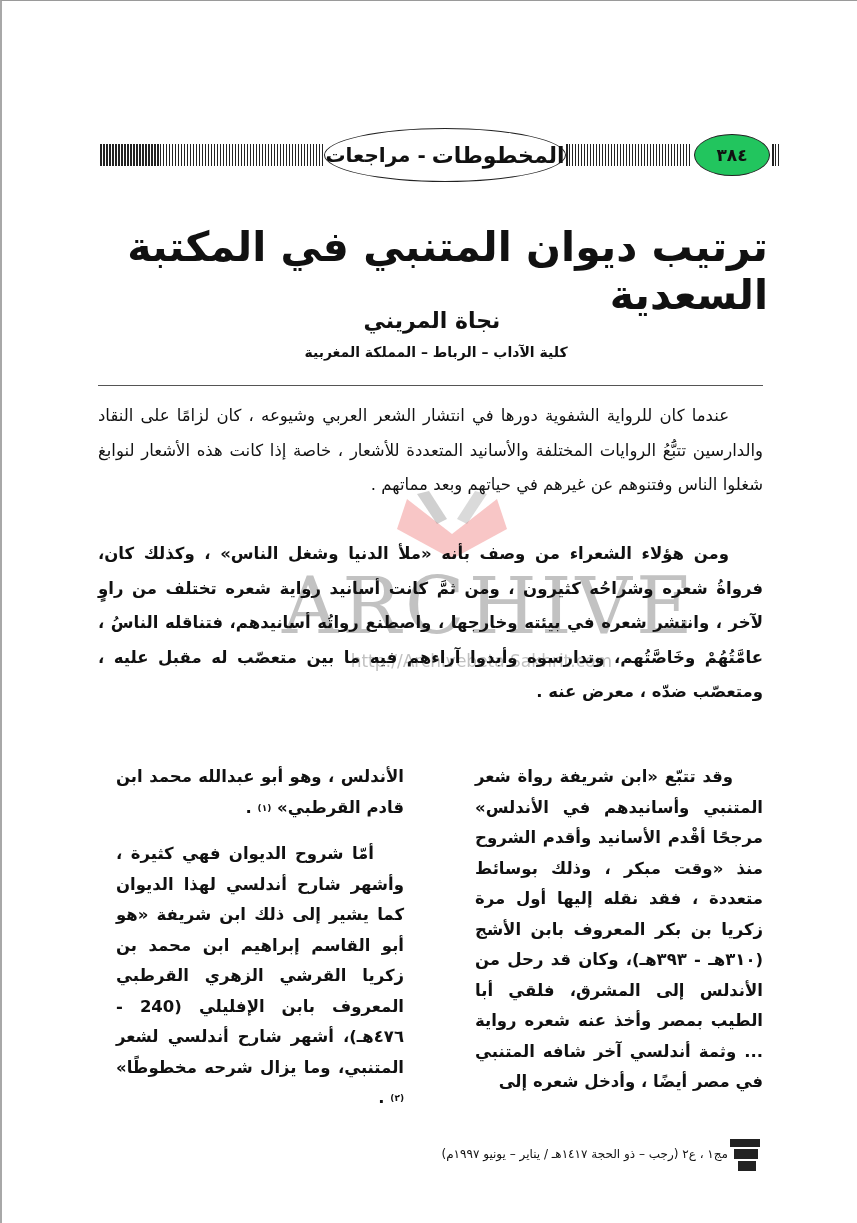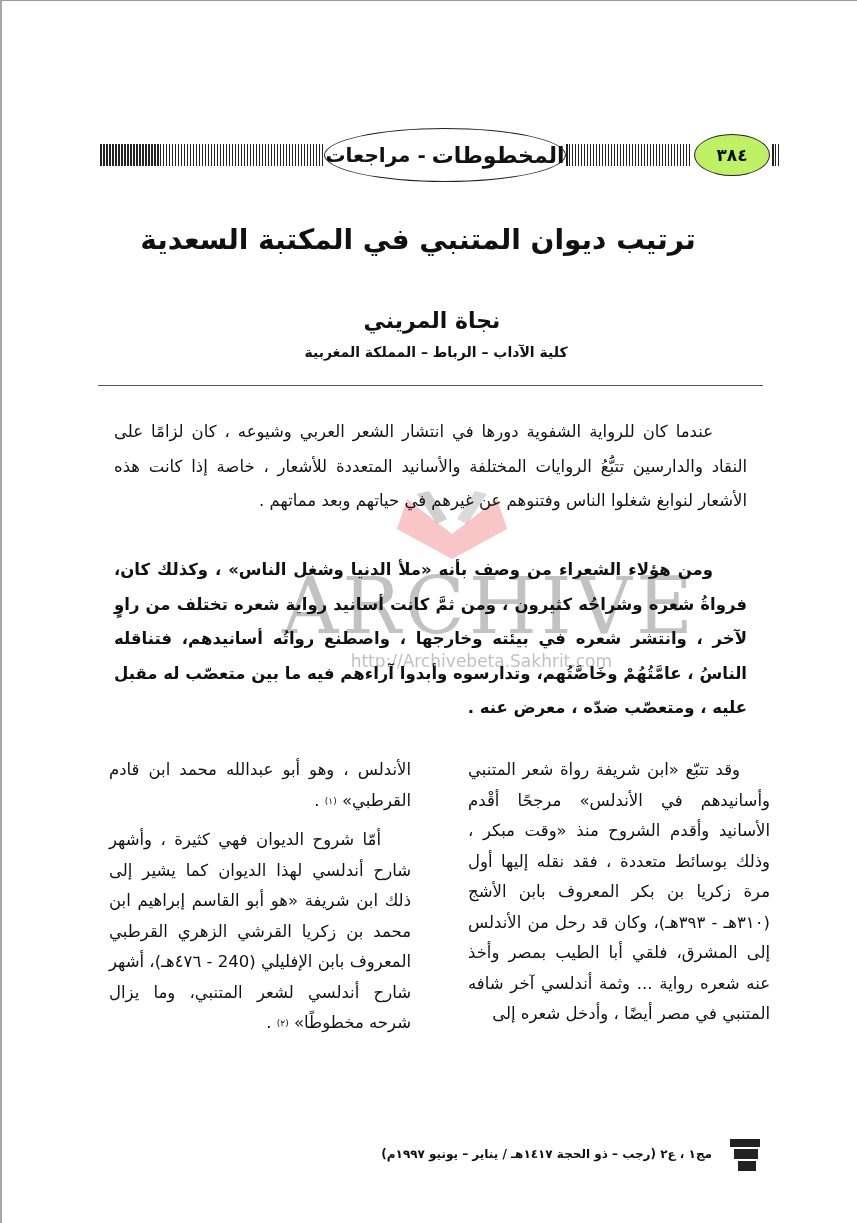--- a/index.html
+++ b/index.html
@@ -15,49 +15,49 @@
     background: repeating-linear-gradient(90deg, #222 0 1.5px, #fff 1.5px 3px); }
   .bars.left { left: 2px; width: 224px; }
   .bars.right { left: 468px; width: 124px; }
   .bars.tail { left: 674px; width: 8px; }
   .oval { position: absolute; left: 226px; top: 2px; width: 242px; height: 54px;
     border: 1.5px solid #222; border-radius: 50%; background: #fff; box-sizing: border-box;
     display: flex; align-items: center; justify-content: center; direction: rtl; gap: 6px; }
   .oval .sec { font-weight: bold; font-size: 22px; font-family: "DejaVu Sans", sans-serif; }
   .oval .sub { font-size: 20px; font-weight: bold; }
   .page-oval { position: absolute; left: 596px; top: 8px; width: 76px; height: 42px;
-    border: 1.5px solid #222; border-radius: 50%; box-sizing: border-box; background:#bef264;
+    border: 1.5px solid #222; border-radius: 50%; box-sizing: border-box; background:#22c55e;
     display: flex; align-items: center; justify-content: center; font-weight: bold; font-size: 17px; }
-  .title { position: absolute; left: 76px; top: 222px; width: 680px; text-align: center;
-    direction: rtl; font-size: 28px; font-weight: bold; letter-spacing: 0.5px; }
+  .title { position: absolute; left: 86px; top: 222px; width: 680px; 
+    direction: rtl; font-size: 41px; font-weight: bold; letter-spacing: 0.5px; }
   .author { position: absolute; left: 90px; top: 307px; width: 680px; text-align: center;
     direction: rtl; font-size: 22px; font-weight: bold; }
   .affil { position: absolute; left: 94px; top: 343px; width: 680px; text-align: center;
     direction: rtl; font-size: 14px; font-weight: bold; }
   .rule { position: absolute; left: 96px; top: 384px; width: 665px; height: 0; border-top: 1.5px solid #555; }
   .body { position: absolute; left: 96px; width: 665px; direction: rtl;
     font-family: "DejaVu Sans", sans-serif; font-size: 16.5px; line-height: 34.5px; text-align: justify; }
   .p1 { top: 398px; }
   .p2 { top: 536px; font-weight: bold; }
-  .body p { margin: 16px; text-indent: 34px; }
+  .body p { margin: 0; text-indent: 34px; }
   .col { position: absolute; top: 745px; width: 320px; direction: rtl;
     font-size: 16.5px; line-height: 30.5px; text-align: justify; }
   .col.right { left: 457px; }
   .col.left { left: 98px; }
-  .col p { margin: 9px; }
+  .col p { margin: 16px; font-weight: bold; }
   .col p.indent { text-indent: 30px; }
   .fn { font-size: 9px; vertical-align: 2px; }
   .watermark { position: absolute; left: 280px; top: 480px; width: 330px; height: 230px; pointer-events: none; }
   .wm-book { position: absolute; left: 95px; top: 8px; width: 150px; height: 80px; }
   .wm-text { position: absolute; left: 0; top: 80px; width: 330px; text-align: center;
     font-family: "DejaVu Serif", serif; font-size: 78px; color: rgba(120,120,120,0.45); letter-spacing: 4px; }
   .wm-url { position: absolute; left: 0; top: 170px; width: 330px; text-align: right;
     font-family: "DejaVu Sans", sans-serif; font-size: 17px; color: rgba(140,140,140,0.55); }
   .footer { position: absolute; left: 320px; top: 1133px; width: 440px; height: 40px; direction: rtl;
-    display: flex; align-items: center; gap: 16px; font-size: 12px; font-weight: bold; }
+    display: flex; align-items: center; gap: 0; font-size: 12px; font-weight: normal; }
   .logo { width: 34px; height: 38px; position: relative; }
   .logo span { position: absolute; background: #222; }
 </style>
 </head>
 <body>
 
 <div class="header">
   <div class="bars left"></div>
   <div class="oval">
     <span class="sec">المخطوطات</span>

